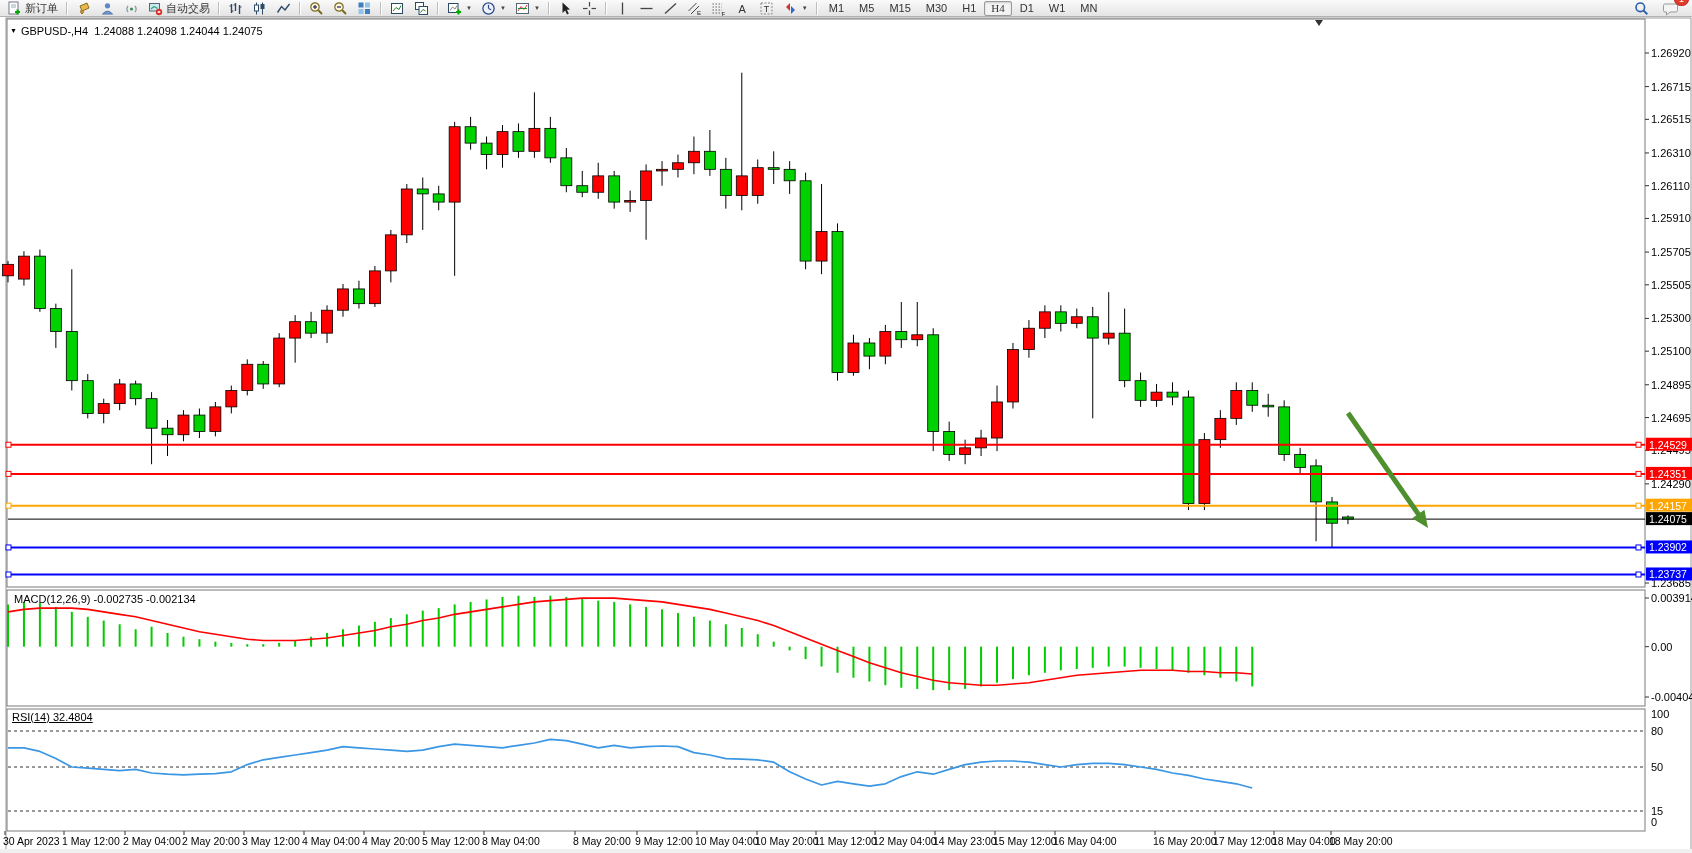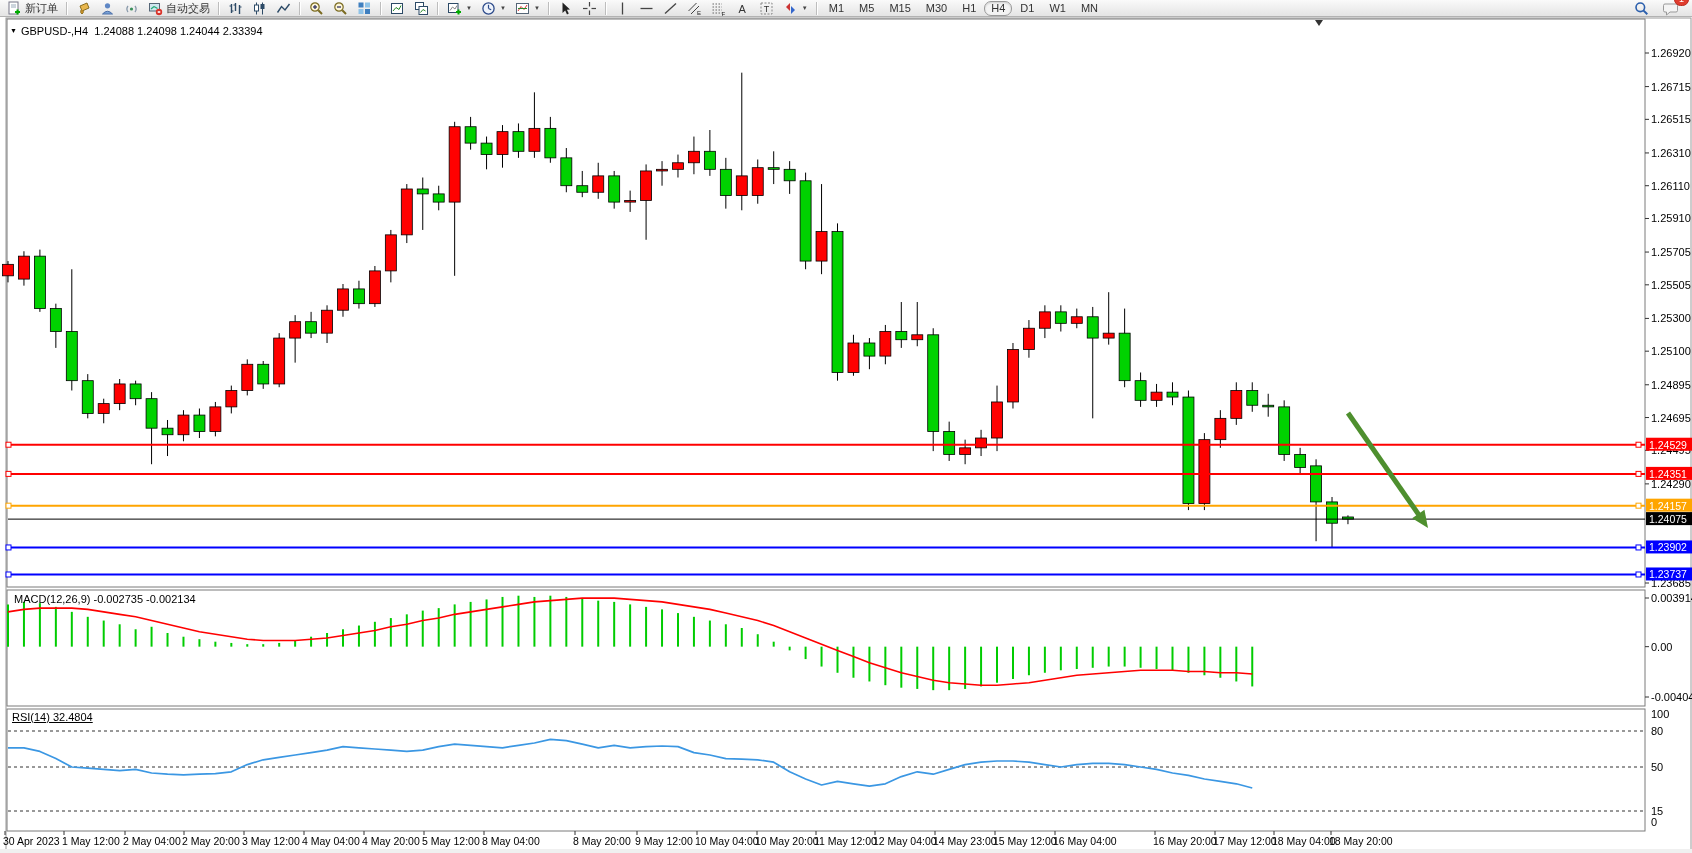--- a/index.html
+++ b/index.html
@@ -9,21 +9,21 @@
   
   .toolbar{position:absolute;left:0;top:0;width:1692px;height:17px;
     background:linear-gradient(#fafafa,#e4e4e4);border-bottom:1px solid #b2b2b2;
     display:flex;align-items:center;padding:0 3px;gap:1px;font-size:11px;color:#333;}
   .tb-btn{display:flex;align-items:center;gap:3px;height:24px;padding:0 3px;border:1px solid transparent;
     border-radius:2px;cursor:default;white-space:nowrap;}
   .tb-btn svg{display:block;}
   .tb-sep{width:0;height:13px;border-left:1px solid #bdbdbd;border-right:1px solid #fff;margin:0 3px;}
   .dd{font-size:6px;color:#444;margin-left:1px;}
   .tf-btn{padding:1px 6px;height:15px;line-height:12px;font-size:11px;color:#333;border:1px solid transparent;}
-  .tf-btn.active{background:#f3f3f3;border:1px solid #9a9a9a;border-radius:7px;box-shadow:inset 0 1px 2px rgba(0,0,0,.15);}
+  .tf-btn.active{background:#f3f3f3;border:1px solid #9a9a9a;border-radius:2px;box-shadow:inset 0 1px 2px rgba(0,0,0,.15);font-family:Liberation Serif, serif;}
   .tb-right{margin-left:auto;display:flex;align-items:center;gap:6px;padding-right:6px;}
   .badge-wrap{position:relative;}
   .red-badge{position:absolute;top:-4px;right:-7px;background:#e03c2e;color:#fff;font-size:9px;
     border-radius:7px;padding:0 4px;line-height:11px;border:1px solid #b92b1f;}
   
   .chart-svg{position:absolute;left:0;top:17px;}
   .overlay-label{position:absolute;font-size:11px;color:#000;z-index:5;white-space:pre;}
   .bottom-strip{position:absolute;left:0;top:849px;width:1692px;height:4px;background:#f0f0f0;}
 </style>
 </head>
@@ -684,19 +684,19 @@
       <line x1="1155" y1="831" x2="1155" y2="835" stroke="#333"></line>
       <text x="1153" y="845" font-size="10.5" fill="#000000" font-family="Liberation Sans,sans-serif">16 May 20:00</text>
       <line x1="1215" y1="831" x2="1215" y2="835" stroke="#333"></line>
       <text x="1213" y="845" font-size="10.5" fill="#000000" font-family="Liberation Sans,sans-serif">17 May 12:00</text>
       <line x1="1274" y1="831" x2="1274" y2="835" stroke="#333"></line>
       <text x="1272" y="845" font-size="10.5" fill="#000000" font-family="Liberation Sans,sans-serif">18 May 04:00</text>
       <line x1="1331" y1="831" x2="1331" y2="835" stroke="#333"></line>
       <text x="1329" y="845" font-size="10.5" fill="#000000" font-family="Liberation Sans,sans-serif">18 May 20:00</text>
     </svg>
 
-<div class="overlay-label" style="left:10px;top:25px;"><span style="font-size:7px;vertical-align:2px;margin-right:4px;">▼</span><span>GBPUSD-,H4  1.24088 1.24098 1.24044 2.33394</span></div>
+<div class="overlay-label" style="left:10px;top:25px;"><span style="font-size:7px;vertical-align:2px;margin-right:4px;">▼</span><span>GBPUSD-,H4  1.24088 1.24098 1.24044 1.24075</span></div>
 
 <div class="overlay-label" style="left:14px;top:593px;">MACD(12,26,9) -0.002735 -0.002134</div>
 <div class="overlay-label" style="left:12px;top:711px;text-decoration:underline;">RSI(14) 32.4804</div>
 
 <div class="bottom-strip"></div>
 </div>
 
 </body></html>

